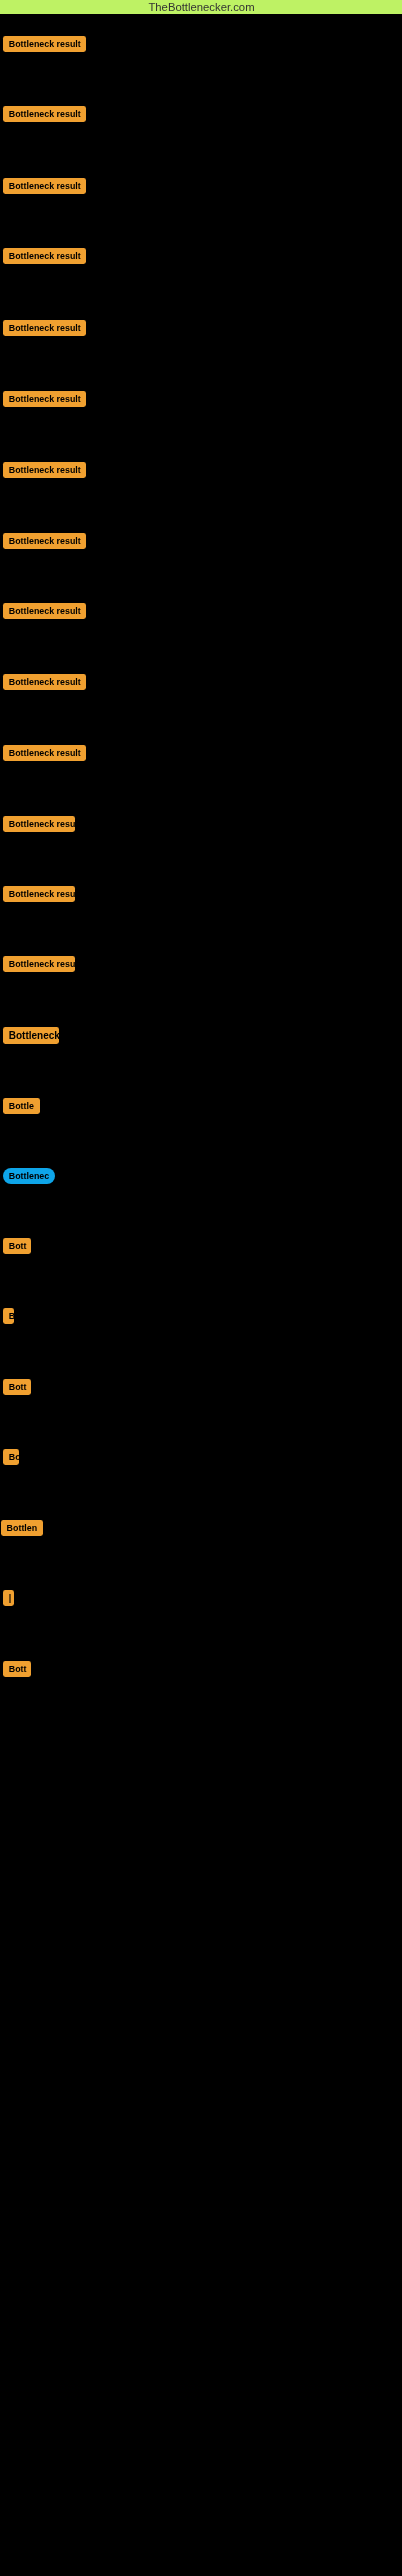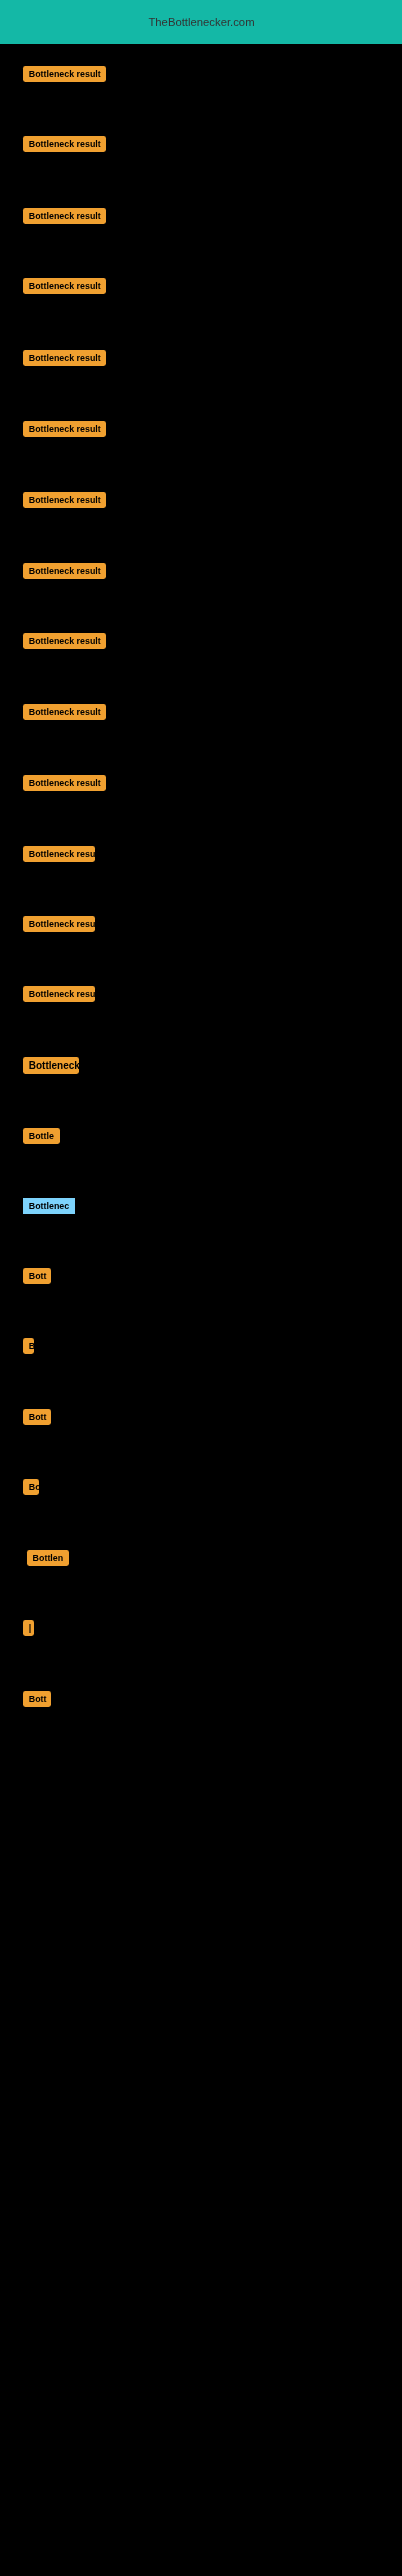--- a/index.html
+++ b/index.html
@@ -13,50 +13,50 @@
       width: 403px;
       min-height: 2576px;
       font-family: Arial, sans-serif;
       position: relative;
     }
 
     .site-title {
       text-align: center;
       color: #333333;
       font-size: 11.3px;
-      padding: 16px 0;
-      background: #14b8a6;
+      padding: 1px 0;
+      background: #bef264;
     }
   </style>
 </head>
 <body>
 
 <div class="site-title">
   <span>TheBottlenecker.com</span>
 </div>
 
-<div id="badge-container" style="position:relative; width:370px; height:2496px;margin-left:20px;">
+<div id="badge-container" style="position:relative; width:370px; height:2496px;">
 <div style="position: absolute; top: 22px; left: 3.2px; background-color: rgb(240, 160, 48); color: rgb(0, 0, 0); font-size: 8.9px; font-weight: bold; font-family: Arial, sans-serif; padding: 3.2px 5.6px; border-radius: 2.4px; display: inline-block; max-width: 89px; overflow: hidden; white-space: nowrap;">Bottleneck result</div>
     <div style="position: absolute; top: 92px; left: 3.2px; background-color: rgb(240, 160, 48); color: rgb(0, 0, 0); font-size: 8.9px; font-weight: bold; font-family: Arial, sans-serif; padding: 3.2px 5.6px; border-radius: 2.4px; display: inline-block; max-width: 88px; overflow: hidden; white-space: nowrap;">Bottleneck result</div>
     <div style="position: absolute; top: 164px; left: 3.2px; background-color: rgb(240, 160, 48); color: rgb(0, 0, 0); font-size: 8.9px; font-weight: bold; font-family: Arial, sans-serif; padding: 3.2px 5.6px; border-radius: 2.4px; display: inline-block; max-width: 89px; overflow: hidden; white-space: nowrap;">Bottleneck result</div>
     <div style="position: absolute; top: 234px; left: 3.2px; background-color: rgb(240, 160, 48); color: rgb(0, 0, 0); font-size: 8.9px; font-weight: bold; font-family: Arial, sans-serif; padding: 3.2px 5.6px; border-radius: 2.4px; display: inline-block; max-width: 87px; overflow: hidden; white-space: nowrap;">Bottleneck result</div>
     <div style="position: absolute; top: 306px; left: 3.2px; background-color: rgb(240, 160, 48); color: rgb(0, 0, 0); font-size: 8.9px; font-weight: bold; font-family: Arial, sans-serif; padding: 3.2px 5.6px; border-radius: 2.4px; display: inline-block; max-width: 89px; overflow: hidden; white-space: nowrap;">Bottleneck result</div>
     <div style="position: absolute; top: 377px; left: 3.2px; background-color: rgb(240, 160, 48); color: rgb(0, 0, 0); font-size: 8.9px; font-weight: bold; font-family: Arial, sans-serif; padding: 3.2px 5.6px; border-radius: 2.4px; display: inline-block; max-width: 89px; overflow: hidden; white-space: nowrap;">Bottleneck result</div>
     <div style="position: absolute; top: 448px; left: 3.2px; background-color: rgb(240, 160, 48); color: rgb(0, 0, 0); font-size: 8.9px; font-weight: bold; font-family: Arial, sans-serif; padding: 3.2px 5.6px; border-radius: 2.4px; display: inline-block; max-width: 88px; overflow: hidden; white-space: nowrap;">Bottleneck result</div>
     <div style="position: absolute; top: 519px; left: 3.2px; background-color: rgb(240, 160, 48); color: rgb(0, 0, 0); font-size: 8.9px; font-weight: bold; font-family: Arial, sans-serif; padding: 3.2px 5.6px; border-radius: 2.4px; display: inline-block; max-width: 88px; overflow: hidden; white-space: nowrap;">Bottleneck result</div>
     <div style="position: absolute; top: 589px; left: 3.2px; background-color: rgb(240, 160, 48); color: rgb(0, 0, 0); font-size: 8.9px; font-weight: bold; font-family: Arial, sans-serif; padding: 3.2px 5.6px; border-radius: 2.4px; display: inline-block; max-width: 85px; overflow: hidden; white-space: nowrap;">Bottleneck result</div>
     <div style="position: absolute; top: 660px; left: 3.2px; background-color: rgb(240, 160, 48); color: rgb(0, 0, 0); font-size: 8.9px; font-weight: bold; font-family: Arial, sans-serif; padding: 3.2px 5.6px; border-radius: 2.4px; display: inline-block; max-width: 85px; overflow: hidden; white-space: nowrap;">Bottleneck result</div>
     <div style="position: absolute; top: 731px; left: 3.2px; background-color: rgb(240, 160, 48); color: rgb(0, 0, 0); font-size: 8.9px; font-weight: bold; font-family: Arial, sans-serif; padding: 3.2px 5.6px; border-radius: 2.4px; display: inline-block; max-width: 85px; overflow: hidden; white-space: nowrap;">Bottleneck result</div>
     <div style="position: absolute; top: 802px; left: 3.2px; background-color: rgb(240, 160, 48); color: rgb(0, 0, 0); font-size: 8.9px; font-weight: bold; font-family: Arial, sans-serif; padding: 3.2px 5.6px; border-radius: 2.4px; display: inline-block; max-width: 72px; overflow: hidden; white-space: nowrap;">Bottleneck resu</div>
     <div style="position: absolute; top: 872px; left: 3.2px; background-color: rgb(240, 160, 48); color: rgb(0, 0, 0); font-size: 8.9px; font-weight: bold; font-family: Arial, sans-serif; padding: 3.2px 5.6px; border-radius: 2.4px; display: inline-block; max-width: 72px; overflow: hidden; white-space: nowrap;">Bottleneck resu</div>
     <div style="position: absolute; top: 942px; left: 3.2px; background-color: rgb(240, 160, 48); color: rgb(0, 0, 0); font-size: 8.9px; font-weight: bold; font-family: Arial, sans-serif; padding: 3.2px 5.6px; border-radius: 2.4px; display: inline-block; max-width: 72px; overflow: hidden; white-space: nowrap;">Bottleneck resu</div>
     <div style="position: absolute; top: 1013px; left: 3.2px; background-color: rgb(240, 160, 48); color: rgb(0, 0, 0); font-size: 10px; font-weight: bold; font-family: Arial, sans-serif; padding: 3.2px 5.6px; border-radius: 2.4px; display: inline-block; max-width: 56px; overflow: hidden; white-space: nowrap;">Bottleneck</div>
     <div style="position: absolute; top: 1084px; left: 3.2px; background-color: rgb(240, 160, 48); color: rgb(0, 0, 0); font-size: 8.9px; font-weight: bold; font-family: Arial, sans-serif; padding: 3.2px 5.6px; border-radius: 2.4px; display: inline-block; max-width: 38px; overflow: hidden; white-space: nowrap; text-align: center;">Bottle</div>
-    <div style="position: absolute; top: 1154px; left: 3.2px; background-color: #7dd3fc; color: rgb(0, 0, 0); font-size: 8.9px; font-weight: bold; font-family: Arial, sans-serif; padding: 3.2px 5.6px; border-radius: 0; display: inline-block; max-width: 52px; overflow: hidden; white-space: nowrap;">Bottlenec</div>
+    <div style="position: absolute; top: 1154px; left: 3.2px; background-color: #0ea5e9; color: rgb(0, 0, 0); font-size: 8.9px; font-weight: bold; font-family: Arial, sans-serif; padding: 3.2px 5.6px; border-radius: 8px; display: inline-block; max-width: 52px; overflow: hidden; white-space: nowrap;">Bottlenec</div>
     <div style="position: absolute; top: 1224px; left: 3.2px; background-color: rgb(240, 160, 48); color: rgb(0, 0, 0); font-size: 8.9px; font-weight: bold; font-family: Arial, sans-serif; padding: 3.2px 5.6px; border-radius: 2.4px; display: inline-block; max-width: 28px; overflow: hidden; white-space: nowrap;">Bott</div>
     <div style="position: absolute; top: 1294px; left: 3.2px; background-color: rgb(240, 160, 48); color: rgb(0, 0, 0); font-size: 8.9px; font-weight: bold; font-family: Arial, sans-serif; padding: 3.2px 5.6px; border-radius: 2.4px; display: inline-block; max-width: 11.3px; overflow: hidden; white-space: nowrap;">B</div>
     <div style="position: absolute; top: 1365px; left: 3.2px; background-color: rgb(240, 160, 48); color: rgb(0, 0, 0); font-size: 8.9px; font-weight: bold; font-family: Arial, sans-serif; padding: 3.2px 5.6px; border-radius: 2.4px; display: inline-block; max-width: 28px; overflow: hidden; white-space: nowrap;">Bott</div>
     <div style="position: absolute; top: 1435px; left: 3.2px; background-color: rgb(240, 160, 48); color: rgb(0, 0, 0); font-size: 8.9px; font-weight: bold; font-family: Arial, sans-serif; padding: 3.2px 5.6px; border-radius: 2.4px; display: inline-block; max-width: 16px; overflow: hidden; white-space: nowrap;">Bo</div>
-    <div style="position: absolute; top: 1506px; left: 7px; background-color: rgb(240, 160, 48); color: rgb(0, 0, 0); font-size: 8.9px; font-weight: bold; font-family: Arial, sans-serif; padding: 3.2px 5.6px; border-radius: 2.4px; display: inline-block; max-width: 42px; overflow: hidden; white-space: nowrap;">Bottlen</div>
+    <div style="position: absolute; top: 1506px; left: 1px; background-color: rgb(240, 160, 48); color: rgb(0, 0, 0); font-size: 8.9px; font-weight: bold; font-family: Arial, sans-serif; padding: 3.2px 5.6px; border-radius: 2.4px; display: inline-block; max-width: 42px; overflow: hidden; white-space: nowrap;">Bottlen</div>
     <div style="position: absolute; top: 1576px; left: 3.2px; background-color: rgb(240, 160, 48); color: rgb(0, 0, 0); font-size: 8.9px; font-weight: bold; font-family: Arial, sans-serif; padding: 3.2px 5.6px; border-radius: 2.4px; display: inline-block; max-width: 6.4px; overflow: hidden; white-space: nowrap;">|</div>
     <div style="position: absolute; top: 1647px; left: 3.2px; background-color: rgb(240, 160, 48); color: rgb(0, 0, 0); font-size: 8.9px; font-weight: bold; font-family: Arial, sans-serif; padding: 3.2px 5.6px; border-radius: 2.4px; display: inline-block; max-width: 28px; overflow: hidden; white-space: nowrap;">Bott</div>
   </div>
 
 
 </body></html>

